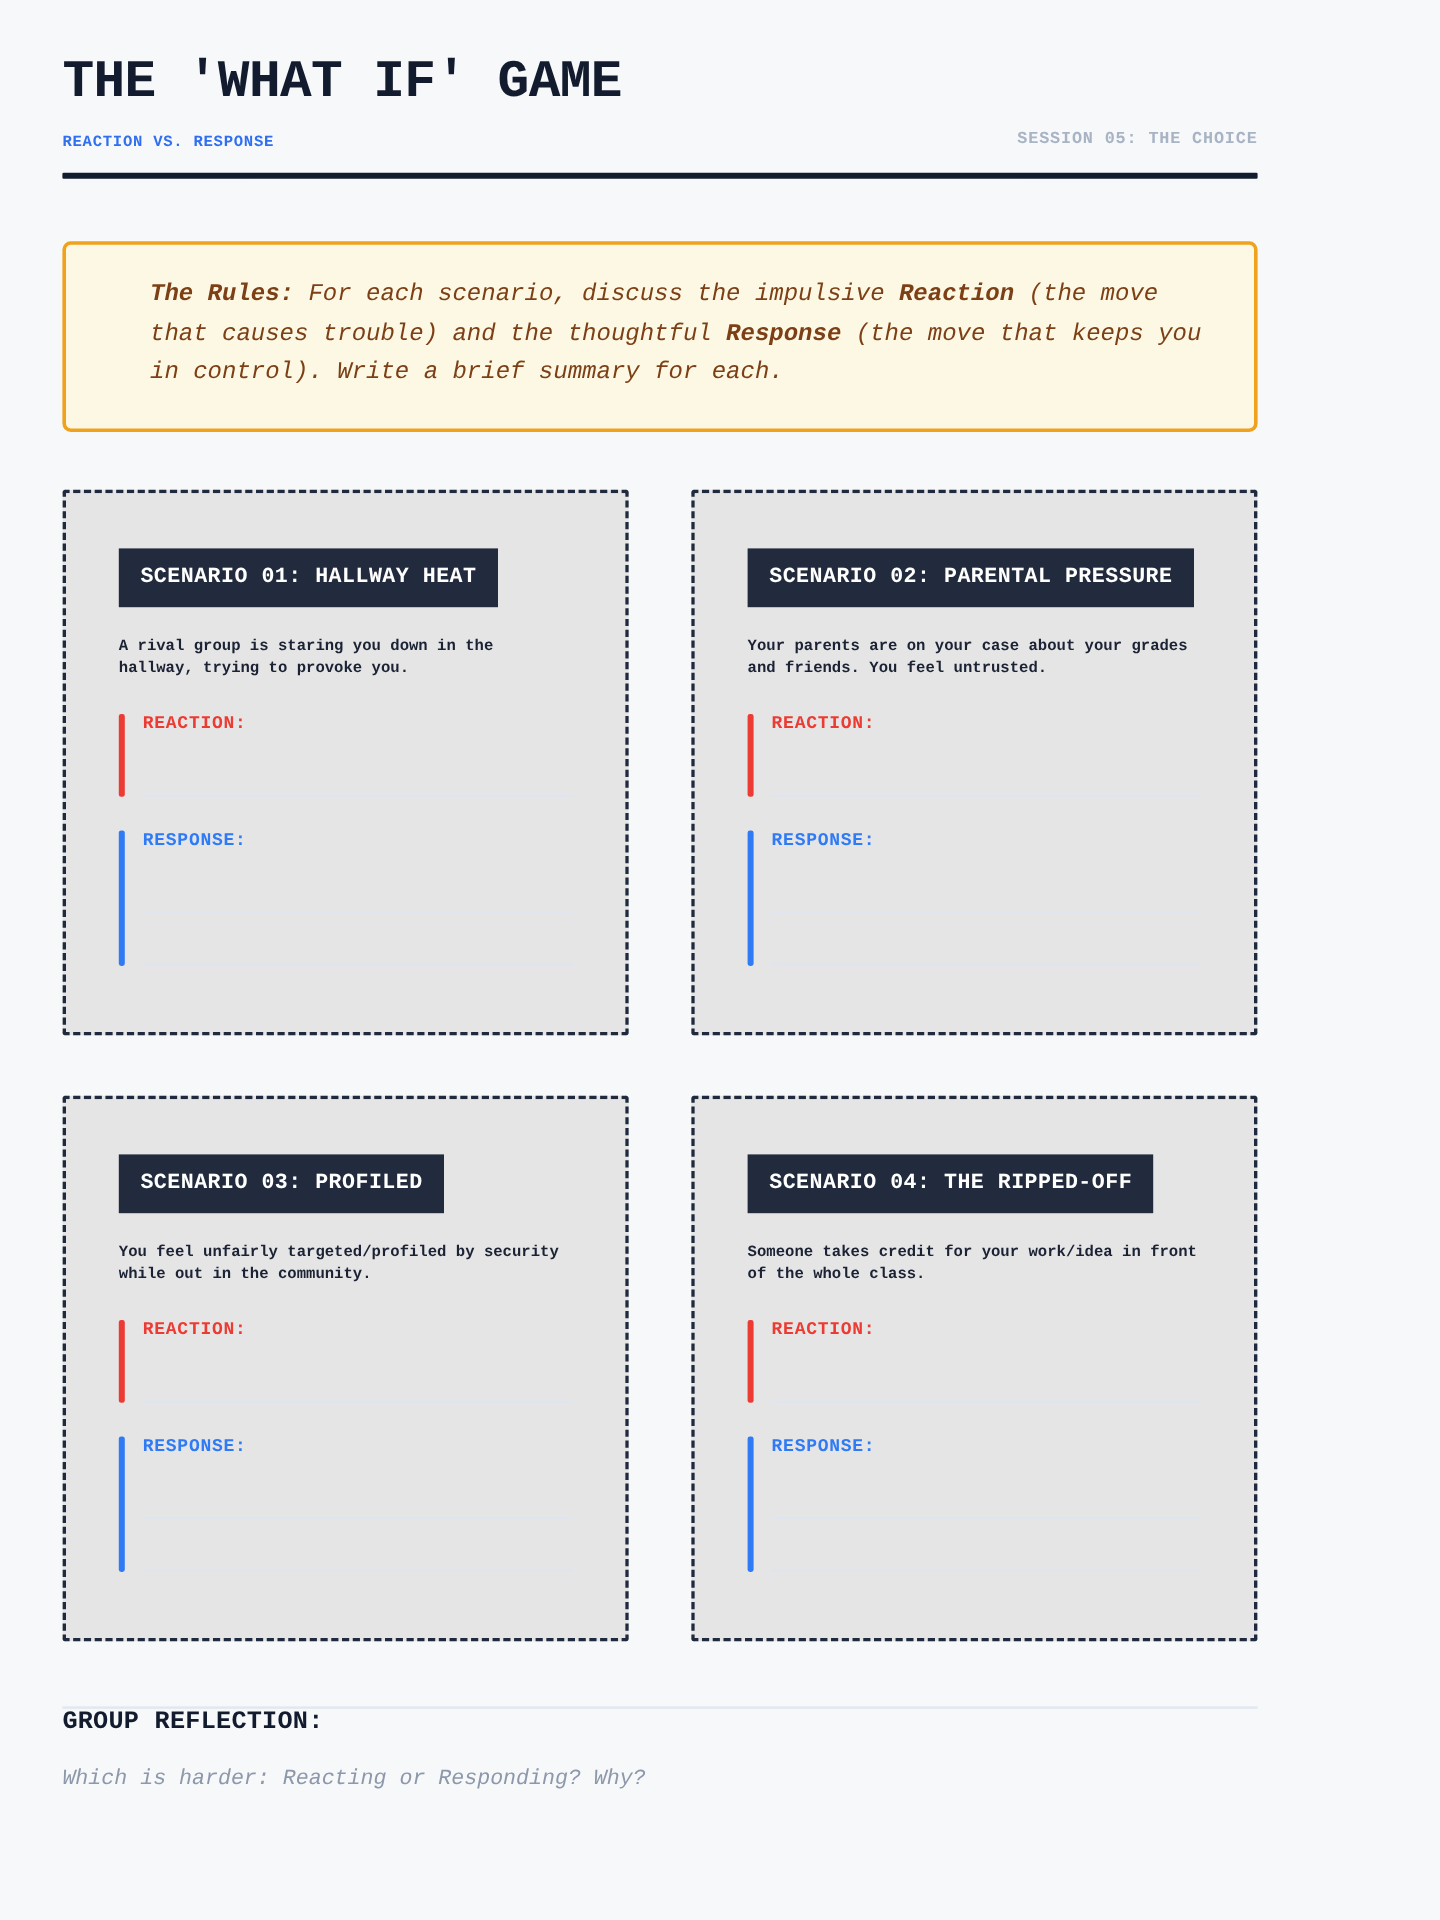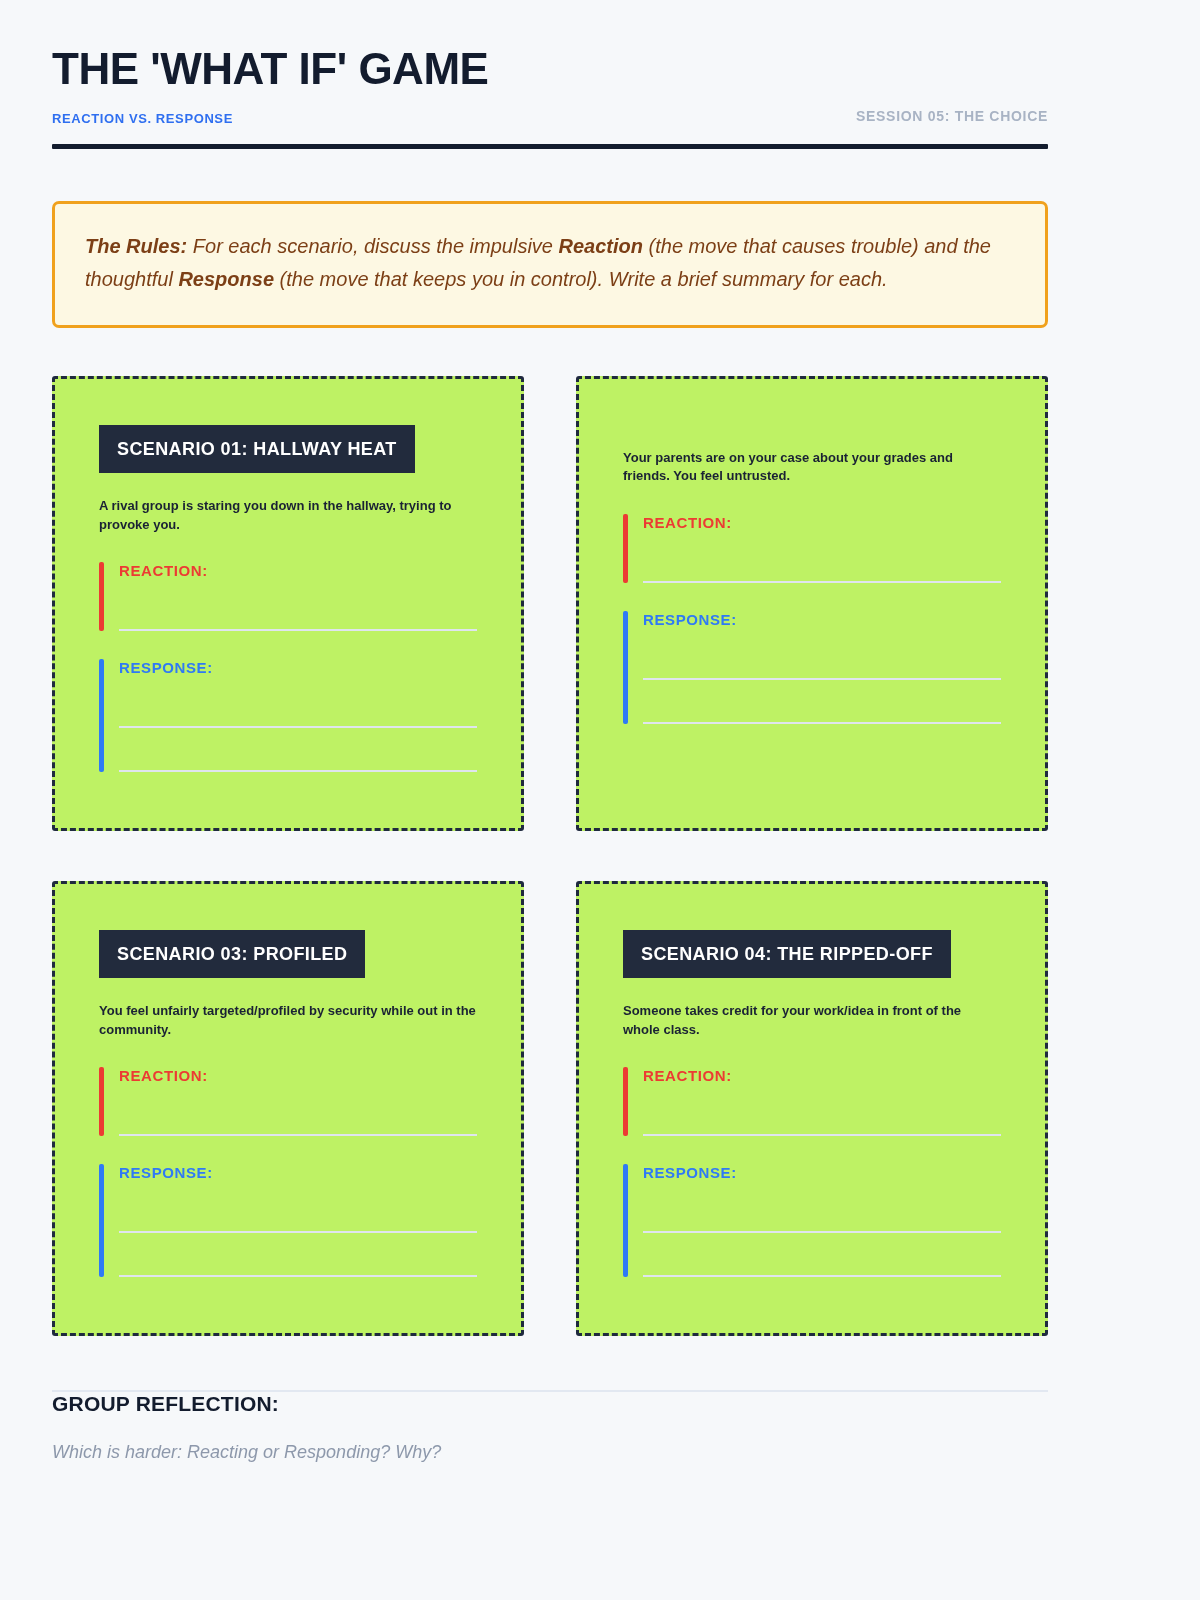--- a/index.html
+++ b/index.html
@@ -11,20 +11,21 @@
     font-family: "Liberation Sans", sans-serif;
     color: #1a2234;
     overflow: hidden;
   }
 
   .page {
     width: 1100px;
     height: 1600px;
     padding: 0 52px;
     position: relative;
+    font-family: Liberation Mono, monospace;
   }
 
   
   .header { padding-top: 46px; }
 
   .title {
     font-size: 44px;
     font-weight: 800;
     letter-spacing: -0.5px;
     color: #131c2e;
@@ -70,34 +71,35 @@
     border: 3px solid #f0a11d;
     border-radius: 7px;
     padding: 26px 30px 30px 30px;
   }
 
   .rules-text {
     font-size: 20px;
     font-style: italic;
     line-height: 1.62;
     color: #7c3f16;
+    margin-left: 40px;
   }
   .rules-text b { font-weight: 800; font-style: italic; }
 
   
   .grid {
     margin-top: 48px;
     display: grid;
     grid-template-columns: 1fr 1fr;
     column-gap: 52px;
     row-gap: 50px;
   }
 
   .card {
-    background: #bef264;
+    background: #e5e5e5;
     border: 3px dashed #1f2a3e;
     border-radius: 3px;
     padding: 46px 44px 38px 44px;
     min-height: 455px;
   }
 
   .chip {
     display: inline-block;
     background: #222b3d;
     color: #ffffff;
@@ -203,20 +205,21 @@
       <div class="field response">
         <div class="field-label">RESPONSE:</div>
         <div class="lines">
           <div class="wline"></div>
           <div class="wline"></div>
         </div>
       </div>
     </div>
 
     <div class="card">
+      <div class="chip">SCENARIO 02: PARENTAL PRESSURE</div>
       <p class="prompt">Your parents are on your case about your grades and friends. You feel untrusted.</p>
       <div class="field reaction">
         <div class="field-label">REACTION:</div>
         <div class="lines">
           <div class="wline"></div>
         </div>
       </div>
       <div class="field response">
         <div class="field-label">RESPONSE:</div>
         <div class="lines">

